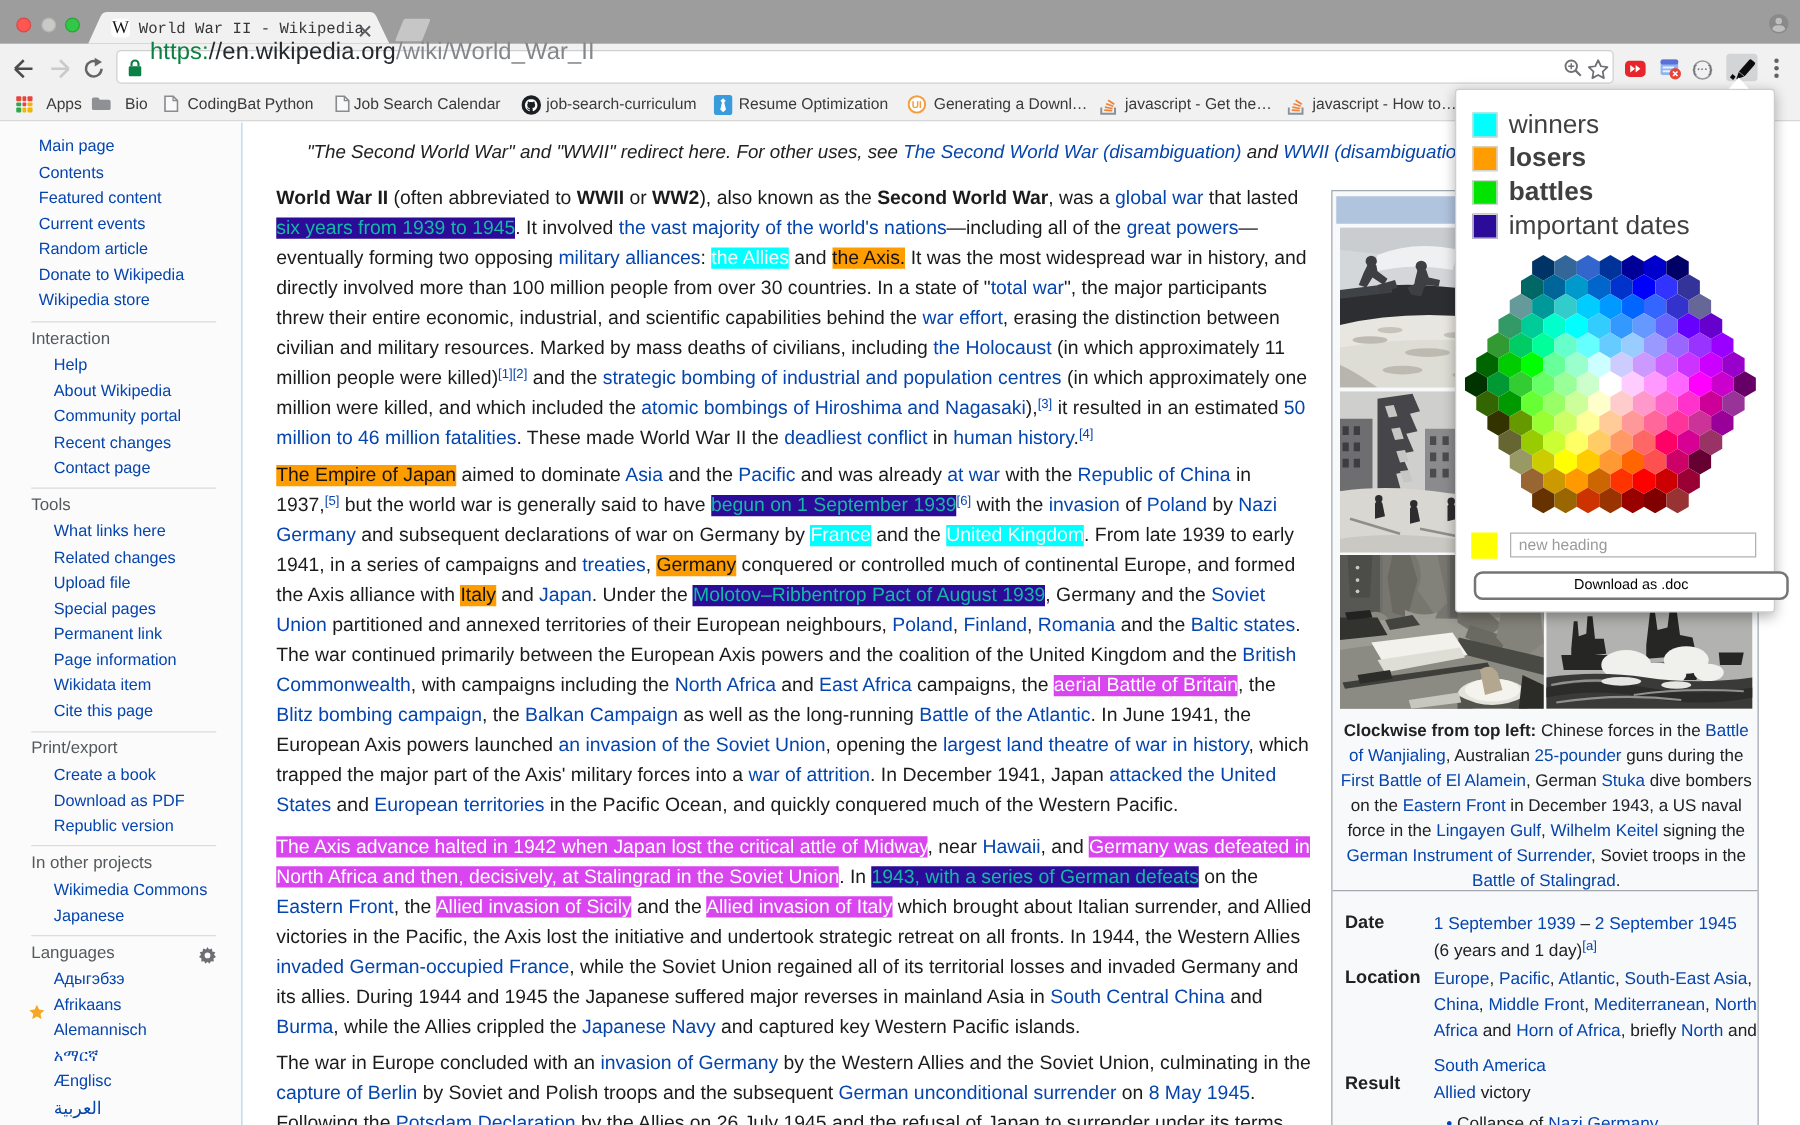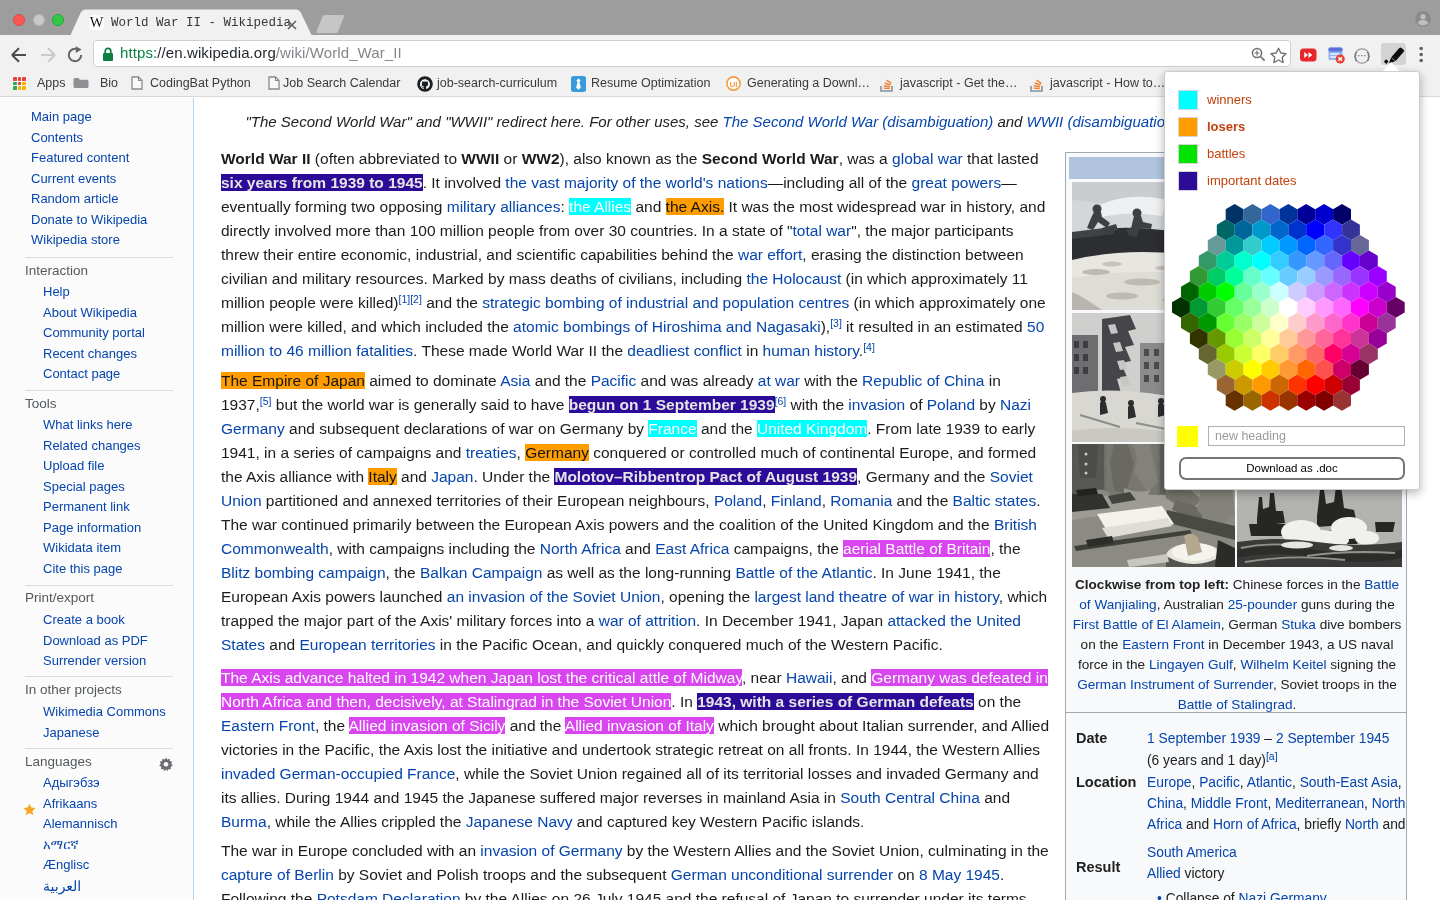--- a/index.html
+++ b/index.html
@@ -17,37 +17,37 @@
 #page{position:absolute;left:0;top:98px;width:1440px;height:802px;background:#fff}
 #sidebar{position:absolute;left:0;top:98px;width:194px;height:802px;background:#fbfbfb;border-right:1px solid #b5d5ee}
 .sbl{font-size:13px;color:#0645ad;line-height:20.5px}
 .sbh{font-size:13.5px;color:#54595d;line-height:20.5px}
 .sdiv{position:absolute;left:25px;width:148px;height:1px;background:#dcdcdc}
 a,.l{color:#0645ad;text-decoration:none}
 sup{font-size:10.5px;color:#0645ad;vertical-align:baseline;position:relative;top:-5px}
 .line{position:absolute;white-space:nowrap;font-size:15.5px;color:#1b1b1b;height:24px;line-height:24px}
 .hc{background:#00ffff;color:#fff}
 .ho{background:#ff9d00;color:#151515}
-.hn{background:#2b0b97;color:#e5e5e5;font-weight:bold}
+.hn{background:#2b0b97;color:#14b8a6;font-weight:normal}
 .hg{background:#d946ef;color:#fff}
 b,.b{font-weight:bold}
 i{font-style:italic}
 
 #infobox{position:absolute;left:1065px;top:152px;width:342px;height:760px;background:#f8f9fa;border:1px solid #a2a9b1}
 #ibhead{position:absolute;left:1069px;top:157px;width:334px;height:22px;background:#b0c4de;text-align:center;font-size:15px;font-weight:bold;line-height:22px;color:#000}
 .cap{position:absolute;left:1072px;width:330px;text-align:center;font-size:13.6px;color:#202122;height:20px;line-height:20px;white-space:nowrap}
 .iblab{position:absolute;left:1076px;font-size:14.5px;font-weight:bold;color:#202122;height:21px;line-height:21px}
 .ibval{position:absolute;left:1147px;font-size:13.8px;color:#202122;height:21px;line-height:21px;white-space:nowrap}
 
 #popup{position:absolute;left:1164px;top:71px;width:256px;height:419px;background:#fff;border:1px solid #cdcdcd;border-radius:3px;box-shadow:0 3px 10px rgba(0,0,0,0.3);z-index:50}
 .lg{position:absolute;width:20px;height:20px;border:1px solid #d5d5d5;z-index:51}
-.lgt{position:absolute;font-size:13px;color:#c2410c;z-index:51;height:22px;line-height:22px}
+.lgt{position:absolute;font-size:21px;color:#404040;z-index:51;height:22px;line-height:22px}
 #caret{position:absolute;left:1383px;top:62px;width:0;height:0;border-left:8px solid transparent;border-right:8px solid transparent;border-bottom:9px solid #fff;z-index:51}
 #nh{position:absolute;left:1208px;top:426px;width:197px;height:20px;border:1px solid #b0b0b0;background:#fff;z-index:51;font-size:12.5px;color:#9b9b9b;line-height:18px;padding-left:6px}
-#dlbtn{position:absolute;left:1179px;top:457px;width:226px;height:23px;border:2px solid #757575;border-radius:7px;background:#fff;z-index:51;text-align:center;font-size:11.5px;color:#000;line-height:19px}
+#dlbtn{position:absolute;left:1179px;top:457px;width:252px;height:23px;border:2px solid #757575;border-radius:7px;background:#fff;z-index:51;text-align:center;font-size:11.5px;color:#000;line-height:19px}
 </style></head><body>
 <div id="tabstrip"></div>
 <div id="tabline"></div>
 <svg class="abs" style="left:0;top:0" width="1440" height="35">
 <path d="M70.5 35 L80.5 13 Q82 9.5 86 9.5 L295.5 9.5 Q299.5 9.5 301 13 L311.5 35 Z" fill="#f1f1f1"></path>
 <path d="M316.5 31.5 L322.5 16.5 Q323 15 324.5 15 L343 15 Q344.5 15 344 16.5 L338 31.5 Q337.5 33 336 33 L318 33 Q316 33 316.5 31.5 Z" fill="#c6c6c6"></path>
 </svg>
 <div class="tl" style="left:12.8px;background:#fc5753;border:0.5px solid #de4643"></div>
 <div class="tl" style="left:32.6px;background:#c9c9c7;border:0.5px solid #b3b3b1"></div>
 <div class="tl" style="left:52.4px;background:#32c748;border:0.5px solid #24a732"></div>
@@ -69,21 +69,21 @@
 <svg class="abs" style="left:65px;top:45px" width="20" height="20">
 <path d="M16.2 10 A6.2 6.2 0 1 1 12.8 4.45" stroke="#636567" stroke-width="2" fill="none"></path>
 <path d="M9.6 4.7 L16 4.7 L16 -1" stroke="none" fill="none"></path>
 <path d="M10.8 1.2 L16.6 4.6 L10.8 8.1 Z" fill="#636567"></path>
 </svg>
 <div id="urlbar"></div>
 <svg class="abs" style="left:102px;top:47px" width="12" height="15">
 <rect x="1" y="6" width="10" height="8" rx="1" fill="#0b8043"></rect>
 <path d="M3.2 6 L3.2 4.2 A2.8 2.8 0 0 1 8.8 4.2 L8.8 6" stroke="#0b8043" stroke-width="1.7" fill="none"></path>
 </svg>
-<div class="abs" style="left:120px;top:44px;font-size:15px;letter-spacing:0.1px"><span style="color:#0b8043">https:</span><span style="color:#24292e">//en.wikipedia.org</span><span style="color:#83878b">/wiki/World_War_II</span></div>
+<div class="abs" style="left:120px;top:31px;font-size:19px;letter-spacing:0.1px"><span style="color:#0b8043">https:</span><span style="color:#24292e">//en.wikipedia.org</span><span style="color:#83878b">/wiki/World_War_II</span></div>
 <svg class="abs" style="left:1251px;top:47px" width="15" height="15">
 <circle cx="6" cy="6" r="4.6" stroke="#6e7073" stroke-width="1.5" fill="none"></circle>
 <path d="M6 3.6 L6 8.4 M3.6 6 L8.4 6" stroke="#6e7073" stroke-width="1.2"></path>
 <path d="M9.5 9.5 L13.6 13.6" stroke="#6e7073" stroke-width="1.7"></path>
 </svg>
 <svg class="abs" style="left:1270px;top:46.5px" width="17" height="17">
 <path d="M8.5 1.2 L10.8 6 L16 6.7 L12.2 10.3 L13.1 15.5 L8.5 13 L3.9 15.5 L4.8 10.3 L1 6.7 L6.2 6 Z" stroke="#6e7073" stroke-width="1.4" fill="none" stroke-linejoin="round"></path>
 </svg>
 <svg class="abs" style="left:1300px;top:48px" width="17" height="14">
 <rect x="0" y="0.5" width="16.5" height="13" rx="3.5" fill="#e8252a"></rect>
@@ -206,21 +206,21 @@
     <div class="sbl">Wikidata item</div>
     <div class="sbl">Cite this page</div>
   </div>
 <div class="sdiv" style="top:585px"></div>
 <div class="abs" style="left:25px;top:588px">
     <div class="sbh">Print/export</div>
   </div>
 <div class="abs" style="left:43px;top:610px">
     <div class="sbl">Create a book</div>
     <div class="sbl">Download as PDF</div>
-    <div class="sbl">Surrender version</div>
+    <div class="sbl">Republic version</div>
   </div>
 <div class="sdiv" style="top:676px"></div>
 <div class="abs" style="left:25px;top:680px">
     <div class="sbh">In other projects</div>
   </div>
 <div class="abs" style="left:43px;top:702px">
     <div class="sbl">Wikimedia Commons</div>
     <div class="sbl">Japanese</div>
   </div>
 <div class="sdiv" style="top:748px"></div>
@@ -427,21 +427,21 @@
 <div class="iblab" style="top:857px">Result</div>
 <div class="ibval" style="top:863px"><span class="l">Allied</span> victory</div>
 <div class="ibval" style="left:1157px;top:888px"><span style="color:#0645ad">•</span> Collapse of <span class="l">Nazi Germany</span></div>
 <div id="popup"></div>
 <div id="caret"></div>
 <div class="lg" style="left:1178px;top:89.5px;background:#00ffff"></div>
 <div class="lgt" style="left:1207px;top:88.5px;">winners</div>
 <div class="lg" style="left:1178px;top:116.6px;background:#ff9d00"></div>
 <div class="lgt" style="left:1207px;top:115.6px;font-weight:bold;">losers</div>
 <div class="lg" style="left:1178px;top:143.7px;background:#00e400"></div>
-<div class="lgt" style="left:1207px;top:142.7px;">battles</div>
+<div class="lgt" style="left:1207px;top:142.7px;font-weight:bold;">battles</div>
 <div class="lg" style="left:1178px;top:170.79999999999998px;background:#2b0b97"></div>
 <div class="lgt" style="left:1207px;top:169.79999999999998px;">important dates</div>
 <div class="abs" style="left:1172px;top:204px;z-index:51"><svg width="232.7" height="206.7" viewBox="0 0 232.7 206.7">
       <polygon points="62.6,0.0 71.6,5.2 71.6,15.5 62.6,20.7 53.7,15.5 53.7,5.2" fill="#003366"></polygon>
       <polygon points="80.5,0.0 89.5,5.2 89.5,15.5 80.5,20.7 71.6,15.5 71.6,5.2" fill="#336699"></polygon>
       <polygon points="98.4,0.0 107.4,5.2 107.4,15.5 98.4,20.7 89.5,15.5 89.5,5.2" fill="#3366CC"></polygon>
       <polygon points="116.3,0.0 125.3,5.2 125.3,15.5 116.3,20.7 107.4,15.5 107.4,5.2" fill="#003399"></polygon>
       <polygon points="134.2,0.0 143.2,5.2 143.2,15.5 134.2,20.7 125.3,15.5 125.3,5.2" fill="#000099"></polygon>
       <polygon points="152.1,0.0 161.1,5.2 161.1,15.5 152.1,20.7 143.2,15.5 143.2,5.2" fill="#0000CC"></polygon>
       <polygon points="170.0,0.0 179.0,5.2 179.0,15.5 170.0,20.7 161.1,15.5 161.1,5.2" fill="#000066"></polygon>

